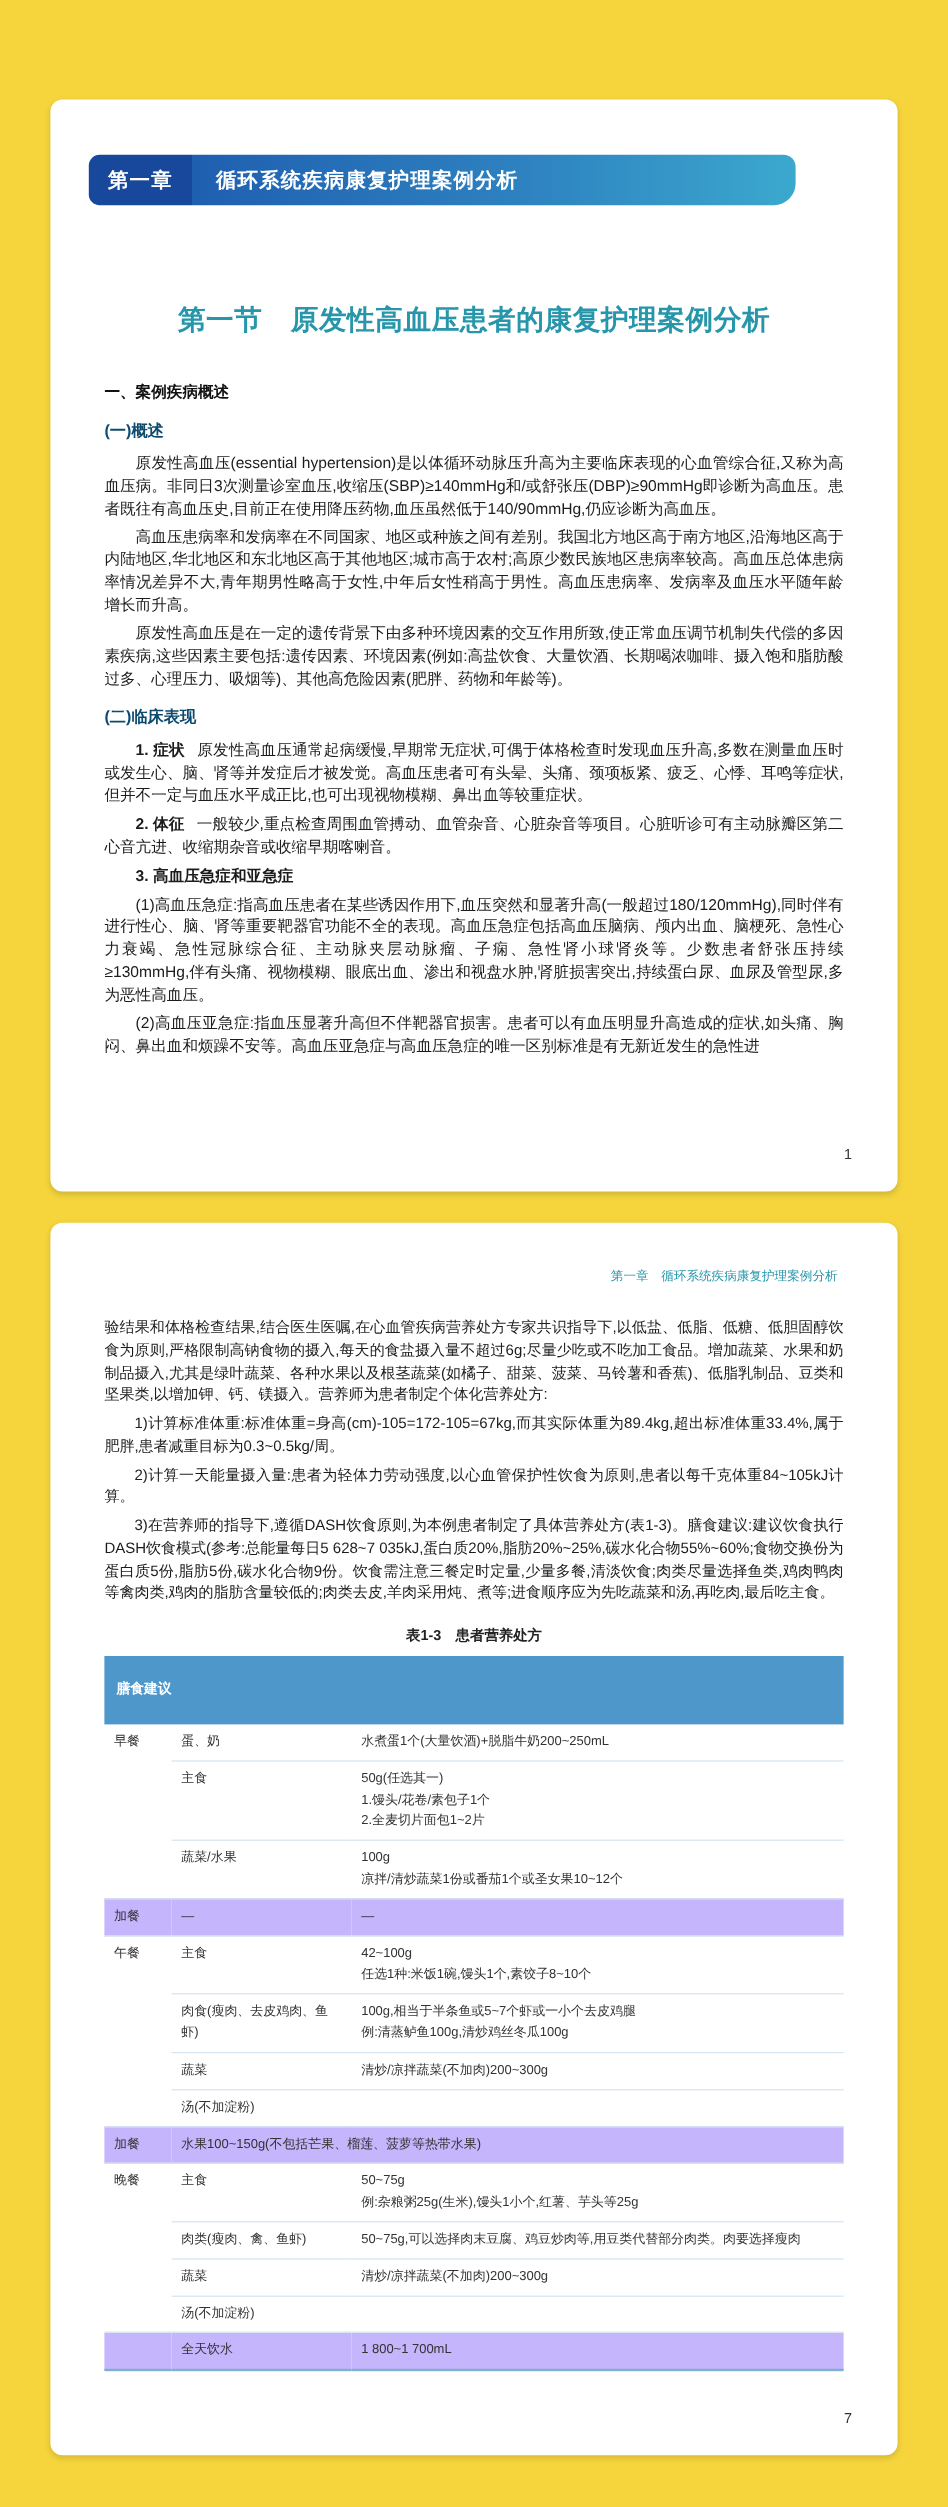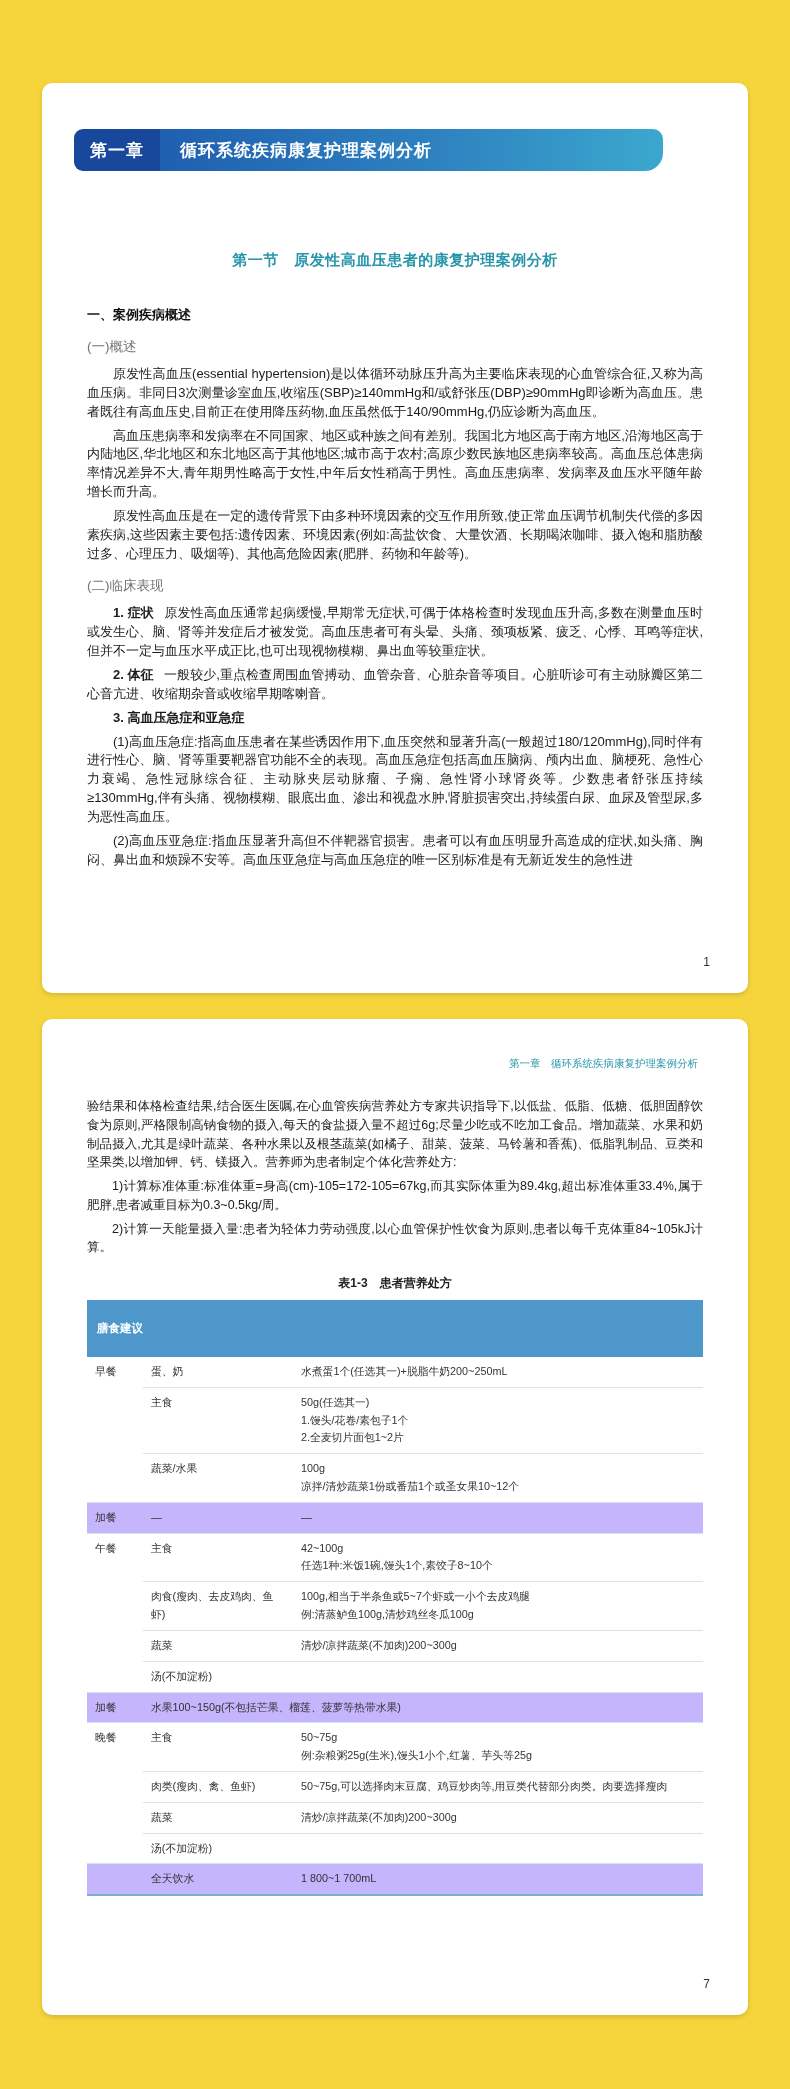--- a/index.html
+++ b/index.html
@@ -24,25 +24,25 @@
     display:flex; align-items:center; padding:0 16px;
     border-radius:9px 0 0 9px; letter-spacing:1px; flex:0 0 auto;
   }
   .chapter-title {
     flex:1; background:linear-gradient(90deg,#1F5FB0 0%, #2E82C0 55%, #3BA8CE 100%);
     color:#fff; font-size:17px; font-weight:bold; display:flex; align-items:center;
     padding:0 20px; border-radius:0 10px 18px 0; letter-spacing:1px;
   }
 
   .section-title {
-    text-align:center; color:#2796AB; font-size:15px; font-weight:bold;
+    text-align:center; color:#2796AB; font-size:23px; font-weight:bold;
     margin:80px 0 36px; letter-spacing:0.5px;
   }
   .h-black { font-size:13px; font-weight:bold; color:#111; margin:26px 0 12px; }
-  .h-teal  { font-size:13.5px; font-weight:normal; color:#737373; margin:14px 0 9px; }
+  .h-teal  { font-size:13.5px; font-weight:bold; color:#0c4a6e; margin:14px 0 9px; }
 
   .para {
     font-size:13px; line-height:1.45; color:#1c1c1c; text-align:justify;
     margin-bottom:5px;
   }
   .indent { text-indent:2em; }
   .lead { margin-right:0.8em; }
   .bold-line { font-weight:bold; }
 
   .page-num {
@@ -116,33 +116,34 @@
     <div class="page-num">1</div>
   </div>
 
   <div class="page page2">
 
     <div class="running-header">第一章　循环系统疾病康复护理案例分析</div>
 
     <p class="para">验结果和体格检查结果,结合医生医嘱,在心血管疾病营养处方专家共识指导下,以低盐、低脂、低糖、低胆固醇饮食为原则,严格限制高钠食物的摄入,每天的食盐摄入量不超过6g;尽量少吃或不吃加工食品。增加蔬菜、水果和奶制品摄入,尤其是绿叶蔬菜、各种水果以及根茎蔬菜(如橘子、甜菜、菠菜、马铃薯和香蕉)、低脂乳制品、豆类和坚果类,以增加钾、钙、镁摄入。营养师为患者制定个体化营养处方:</p>
     <p class="para indent">1)计算标准体重:标准体重=身高(cm)-105=172-105=67kg,而其实际体重为89.4kg,超出标准体重33.4%,属于肥胖,患者减重目标为0.3~0.5kg/周。</p>
     <p class="para indent">2)计算一天能量摄入量:患者为轻体力劳动强度,以心血管保护性饮食为原则,患者以每千克体重84~105kJ计算。</p>
+    <p class="para indent">3)在营养师的指导下,遵循DASH饮食原则,为本例患者制定了具体营养处方(表1-3)。膳食建议:建议饮食执行DASH饮食模式(参考:总能量每日5 628~7 035kJ,蛋白质20%,脂肪20%~25%,碳水化合物55%~60%;食物交换份为蛋白质5份,脂肪5份,碳水化合物9份。饮食需注意三餐定时定量,少量多餐,清淡饮食;肉类尽量选择鱼类,鸡肉鸭肉等禽肉类,鸡肉的脂肪含量较低的;肉类去皮,羊肉采用炖、煮等;进食顺序应为先吃蔬菜和汤,再吃肉,最后吃主食。</p>
 
     <div class="table-caption">表1-3　患者营养处方</div>
 
     <table class="nutrition-table">
       <tbody>
           <tr class="thead">
         <td colspan="3">膳食建议</td>
       </tr>
 
       <tr>
         <td class="col-meal" rowspan="3">早餐</td>
         <td class="col-cat">蛋、奶</td>
-        <td>水煮蛋1个(任选其一)+脱脂牛奶200~250mL</td>
+        <td>水煮蛋1个(大量饮酒)+脱脂牛奶200~250mL</td>
       </tr>
       <tr>
         <td class="col-cat">主食</td>
         <td>50g(任选其一)
 1.馒头/花卷/素包子1个
 2.全麦切片面包1~2片</td>
       </tr>
       <tr>
         <td class="col-cat">蔬菜/水果</td>
         <td>100g

